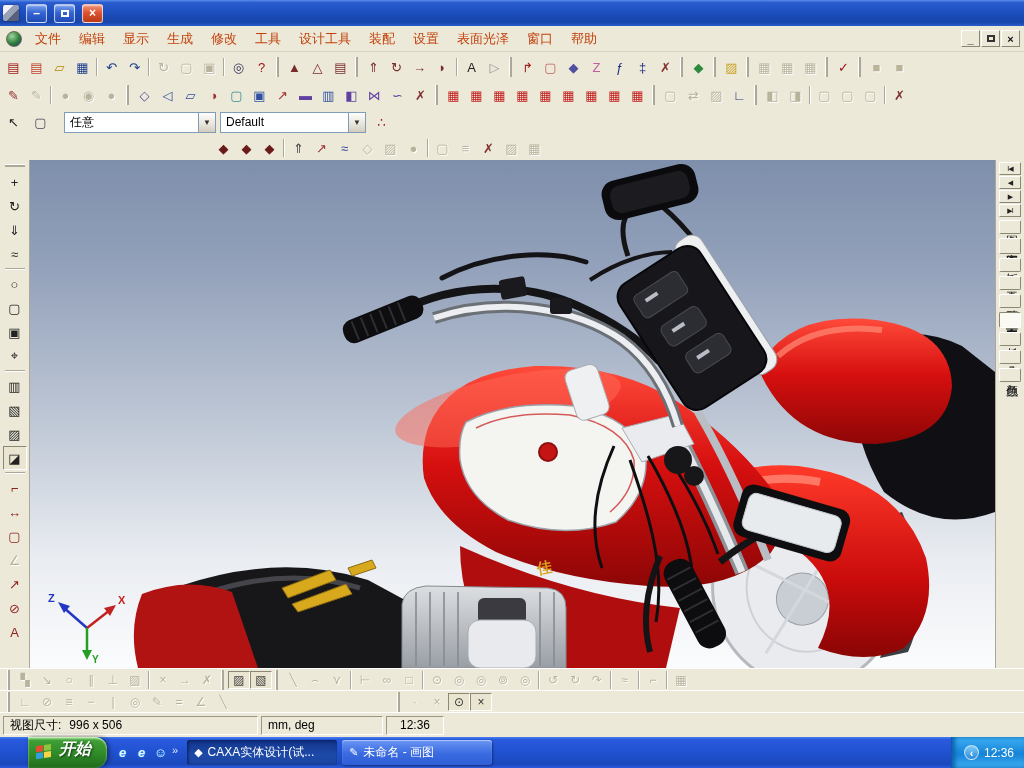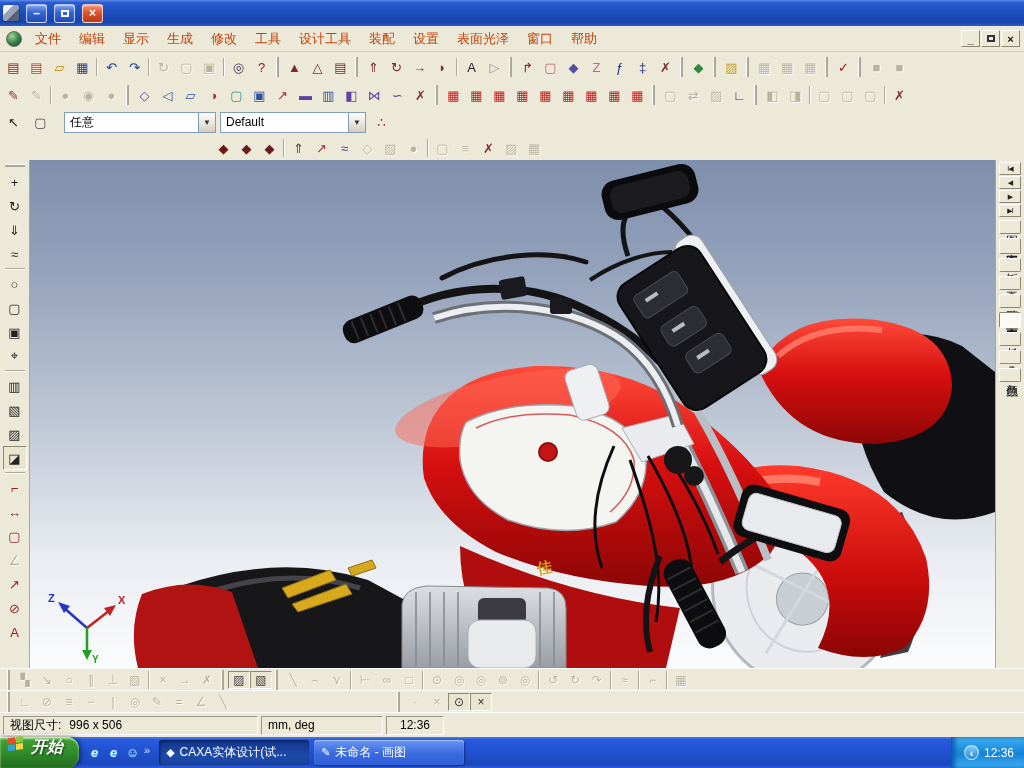--- a/index.html
+++ b/index.html
@@ -83,25 +83,25 @@
   .statusbar { height:25px; flex:none; display:flex; align-items:center; gap:3px; padding:2px 3px;
     background:#ece9d8; border-top:1px solid #fff; }
   .spanel { height:19px; display:flex; align-items:center; padding:0 6px; font-size:12px; color:#000;
     border:1px solid; border-color:#9a9785 #fff #fff #9a9785; background:#ece9d8; white-space:nowrap; }
   .spanel.help { flex:1; }
   .spanel.view { width:255px; gap:8px;align-items:center; } .spanel.units { width:122px; } .spanel.clock { width:58px; justify-content:center; }
 
   
   .taskbar { height:31px; flex:none; display:flex; align-items:center;
     background:linear-gradient(180deg,#4a80f0 0%,#2a5ade 8%,#2152d2 45%,#1b48bc 88%,#2c5ce0 100%); }
-  .start { height:31px; flex:none; display:flex; align-items:flex-start; gap:6px; padding:0 16px 0 8px;
+  .start { height:31px; flex:none; display:flex; align-items:flex-end; gap:6px; padding:0 16px 8px 8px;
     border-radius:0 12px 12px 0;
     background:linear-gradient(180deg,#8cd87e 0%,#3f9e35 12%,#2f8a28 55%,#23701f 92%);
     box-shadow:2px 0 5px #00000077, inset 0 1px 2px #d6f5cc; color:#fff; font-size:16px; font-style:italic;
-    font-weight:bold; text-shadow:1px 1px 2px #123a10; }
+    font-weight:bold; text-shadow:1px 1px 2px #123a10;margin-left:28px; }
   .flag { width:17px; height:15px; display:grid; grid-template-columns:7px 7px; grid-template-rows:6px 6px;
     gap:1px; transform:skewY(-8deg); }
   .flag i:nth-child(1){background:#e84b2f;} .flag i:nth-child(2){background:#8cc63f;}
   .flag i:nth-child(3){background:#33a0da;} .flag i:nth-child(4){background:#f8d545;}
   #quick-launch { display:flex; align-items:center; margin-left:6px; }
   .qlicon { width:19px; height:19px; display:flex; align-items:center; justify-content:center;
     color:#eaf2ff; font-size:13px; font-weight:bold; font-style:italic; text-shadow:0 0 2px #0af; }
   .qmore { color:#dfe9ff; font-size:11px; margin:0 4px 6px 2px; }
   #task-buttons { display:flex; align-items:center; }
   .task { height:25px; width:150px; flex:none; display:flex; align-items:center; gap:5px; padding:0 7px;

